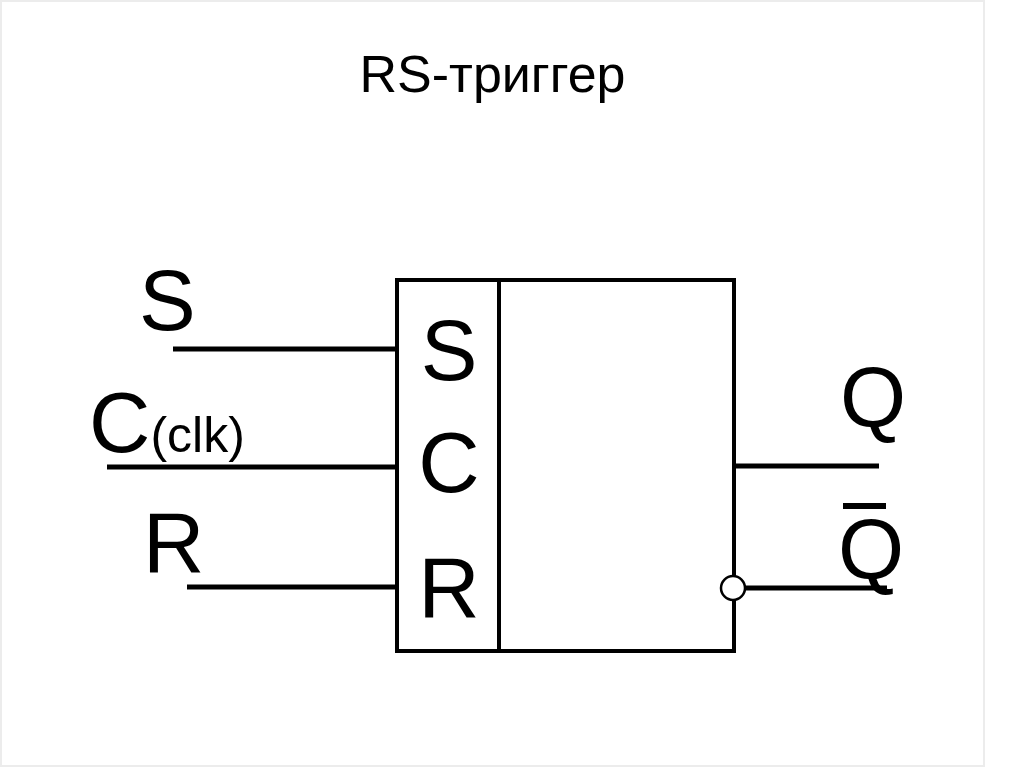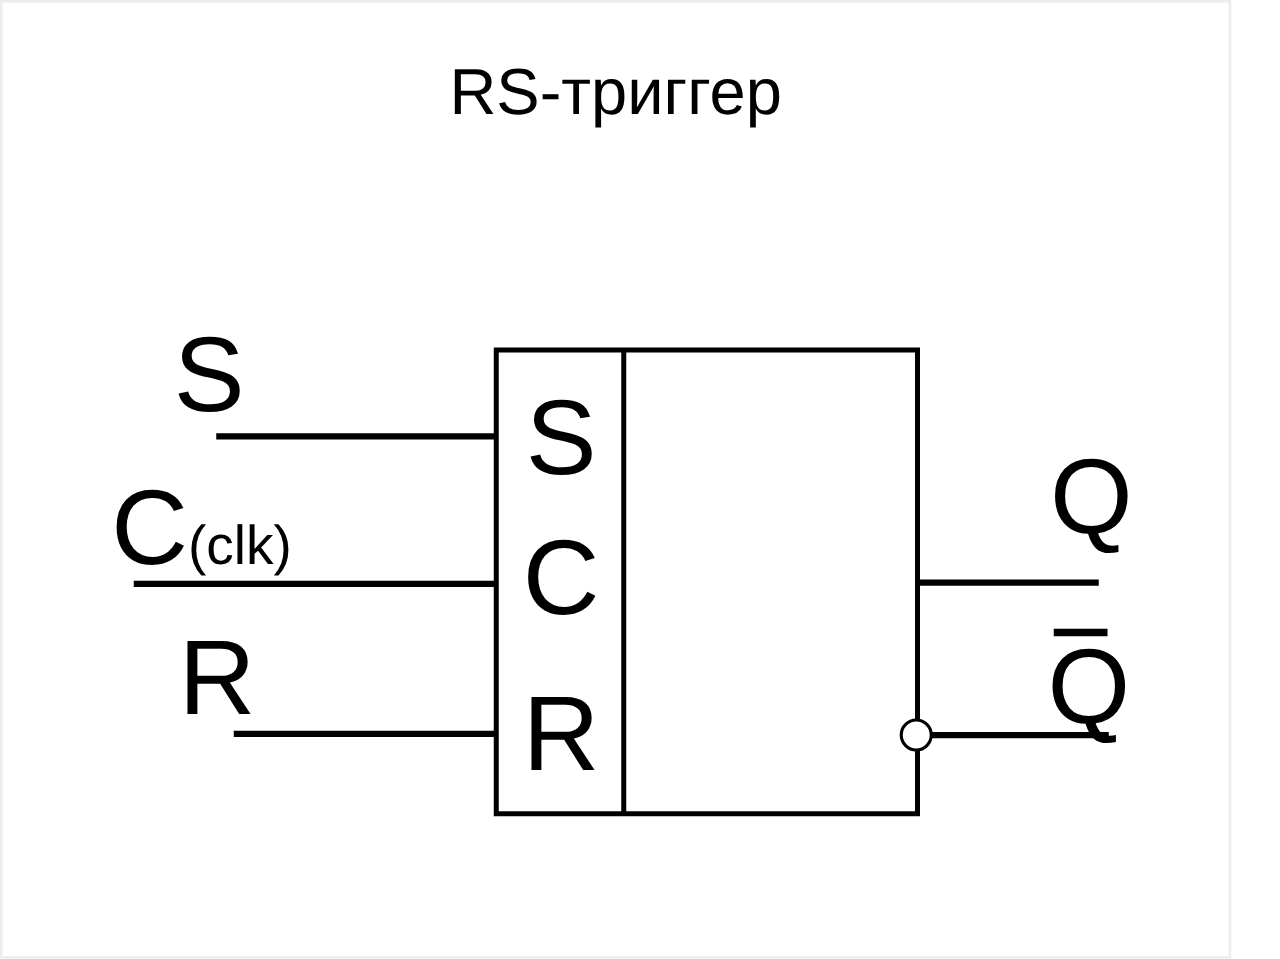--- a/index.html
+++ b/index.html
@@ -35,21 +35,21 @@
     top: 0;
   }
   .lbl {
     position: absolute;
     font-size: 85px;
     line-height: 1;
     color: #000000;
     white-space: nowrap;
   }
   .lbl .sub {
-    font-size: 44px;
+    font-size: 50px;
   }
   .outer-s { left: 137px; top: 256px; }
   .outer-c { left: 87px;  top: 378px; }
   .outer-r { left: 141px; top: 498px; }
   .pin {
     left: 397px;
     width: 100px;
     text-align: center;
   }
   .pin-s { top: 306px; }

